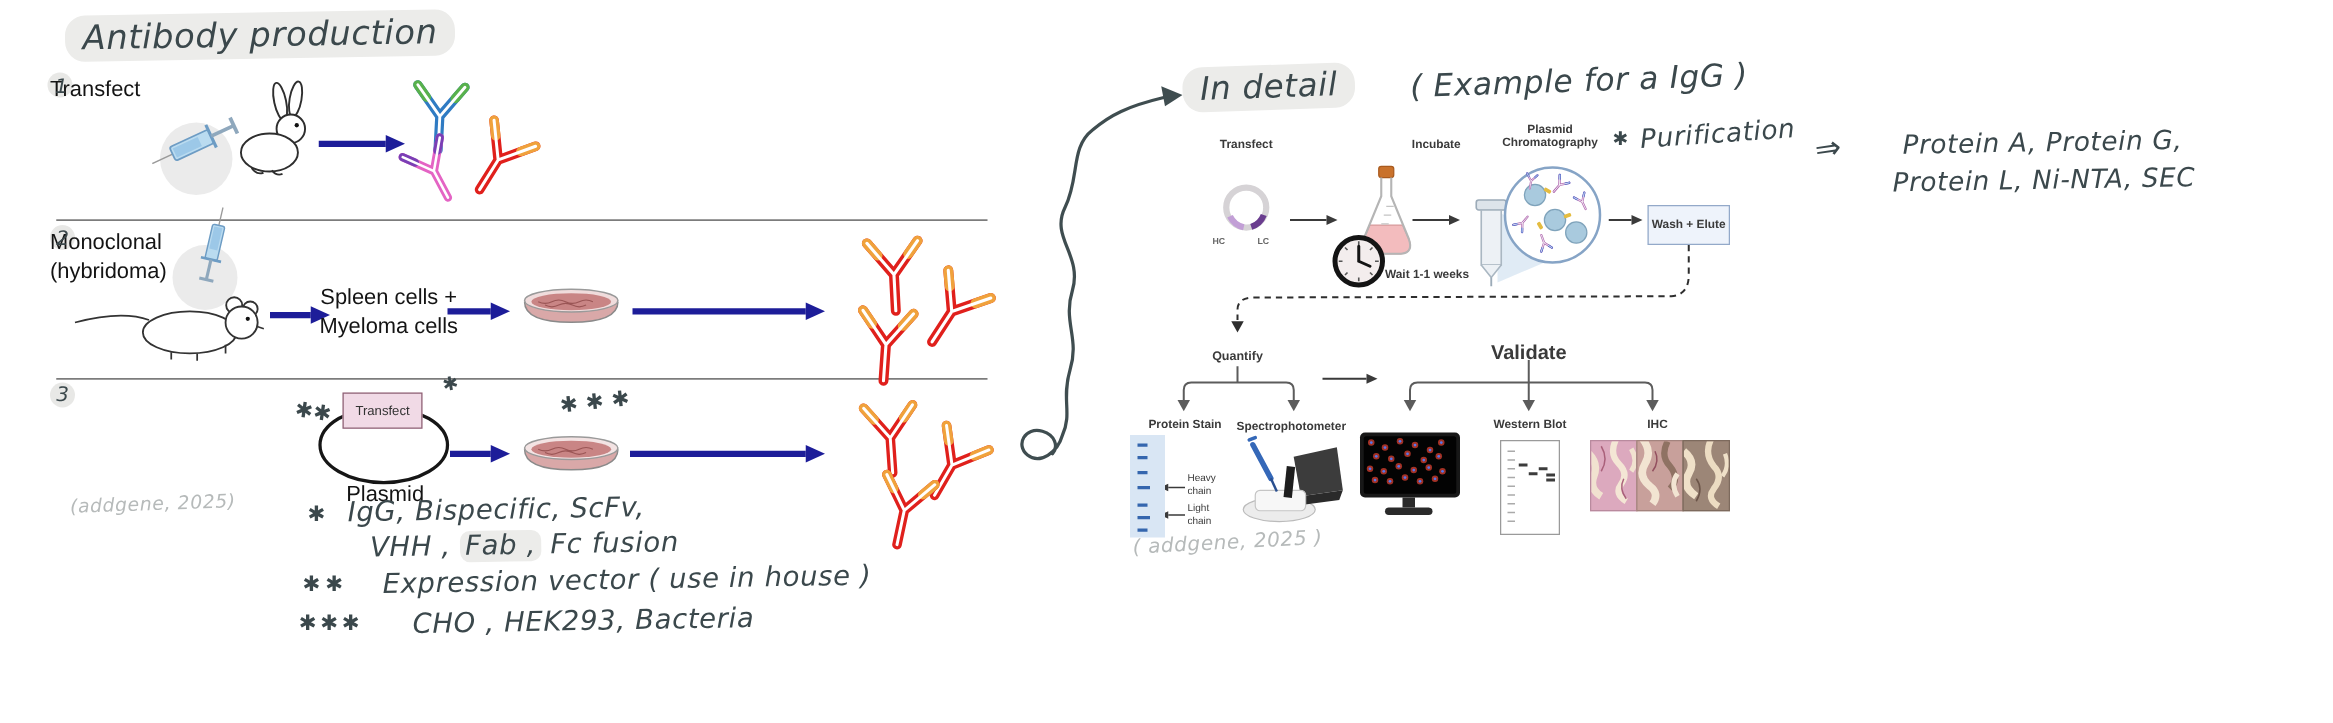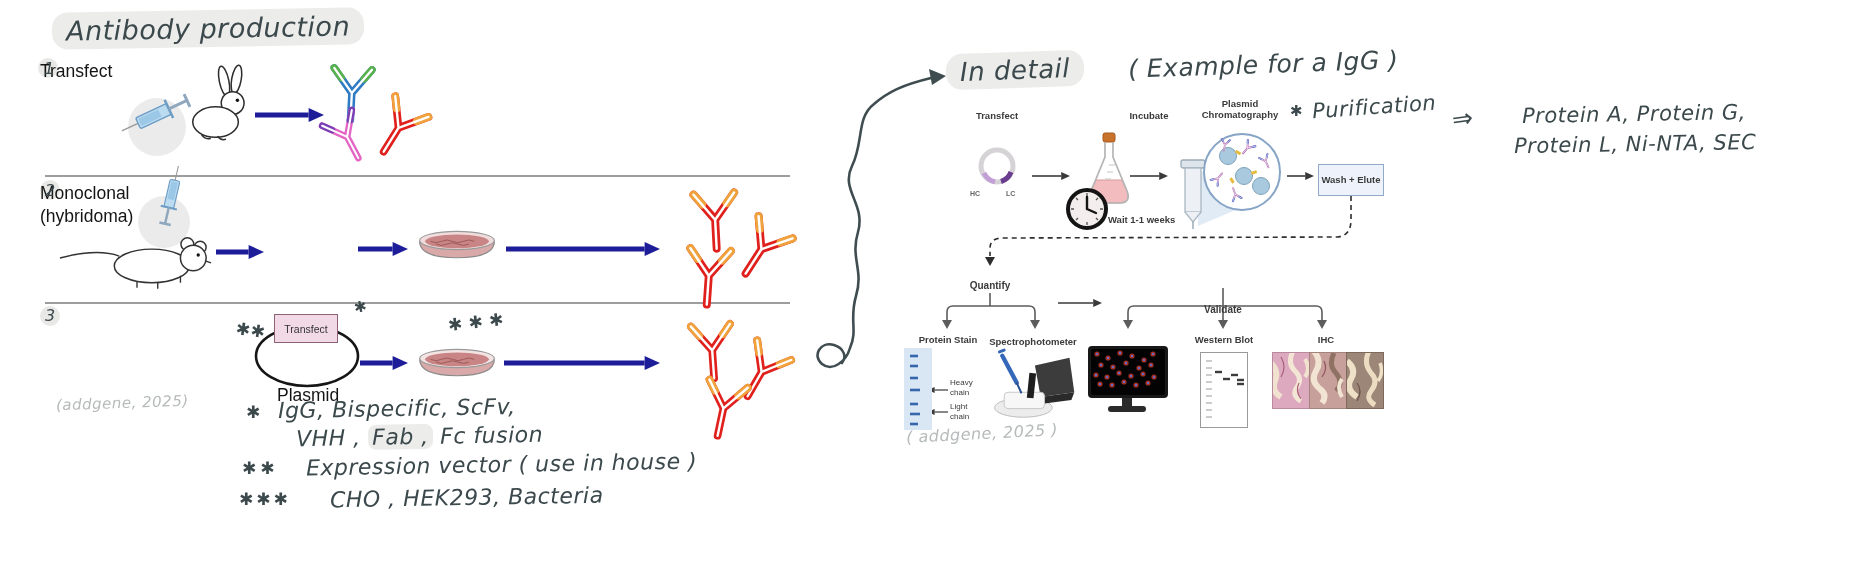--- a/index.html
+++ b/index.html
@@ -159,20 +159,24 @@
           <circle cx="144" cy="21" r="6"></circle>
         <ellipse cx="95" cy="40" rx="38" ry="17"></ellipse>
         <circle cx="137" cy="32" r="13"></circle>
       </g>
       <circle cx="142" cy="29" r="1.7" fill="#111"></circle>
       <path d="M149,35 l6,2" stroke="#333" stroke-width="1.3"></path>
       <path d="M80,56 v6 M101,57 v6 M124,50 v7" stroke="#333" stroke-width="1.4"></path>
     </svg>
   </div>
 
+  <div class="abs lbl" style="left:240px;top:226px;width:142px;text-align:center;z-index:3;">
+    <div>Spleen cells +</div>
+      <div>Myeloma cells</div>
+  </div>
 
   <div class="abs" style="left:416px;top:226px;z-index:3;">
     <svg width="82" height="38" viewBox="0 0 90 40">
       <path d="M4,16 Q4,34 45,34 Q86,34 86,16" fill="#d9a8a8" stroke="#8a8a8a" stroke-width="1.3"></path>
       <ellipse cx="45" cy="15" rx="41" ry="10" fill="#f0dcdc" stroke="#9a9a9a" stroke-width="1.3"></ellipse>
       <ellipse cx="45" cy="16" rx="35" ry="7.5" fill="#c98585"></ellipse>
       <path d="M16,16 q6,3 12,0 q6,-3 12,0 q6,3 12,0 q6,-3 12,0 M22,19 q6,3 12,0 q6,-3 12,0 q6,3 12,0" fill="none" stroke="#9a5555" stroke-width="1"></path>
     </svg>
   </div>
 
@@ -348,21 +352,21 @@
           <path d="M20,46 V26 M20,26 L6,8 M20,26 L34,8" stroke="#b06ab0" stroke-width="5.5" fill="none" stroke-linecap="round" stroke-linejoin="round"></path>
           <path d="M6,8 L11.5,15 M34,8 L28.5,15" stroke="#4a66c8" stroke-width="5.5" fill="none" stroke-linecap="round"></path>
           <path d="M20,46 V26 M20,26 L6,8 M20,26 L34,8" stroke="#ffffff" stroke-width="1.7" fill="none" stroke-linecap="round"></path>
         </svg>
       </div>
   </div>
 
   <div class="abs washbox bio" style="left:1318px;top:164px;width:64px;height:30px;z-index:2;">Wash + Elute</div>
 
   <div class="abs bio" style="left:955px;top:280px;width:70px;font-size:10px;z-index:2;">Quantify</div>
-  <div class="abs bio" style="left:1188px;top:273px;width:70px;font-size:10px;z-index:2;margin-top:31px;">Validate</div>
+  <div class="abs bio" style="left:1188px;top:273px;width:70px;font-size:16px;z-index:2;">Validate</div>
 
   <div class="abs bio" style="left:913px;top:334px;width:70px;z-index:2;">Protein Stain</div>
   <div class="abs bio" style="left:988px;top:336px;width:90px;z-index:2;">Spectrophotometer</div>
   <div class="abs bio" style="left:1100px;top:329px;width:50px;z-index:2;margin-top:44px;">ICC</div>
   <div class="abs bio" style="left:1189px;top:334px;width:70px;z-index:2;">Western Blot</div>
   <div class="abs bio" style="left:1301px;top:334px;width:50px;z-index:2;">IHC</div>
 
   <div class="abs gel" style="left:904px;top:348px;width:28px;height:82px;z-index:2;">
     <svg width="28" height="82" viewBox="0 0 28 82">
       <g stroke="#3566ae" stroke-width="2.6">

